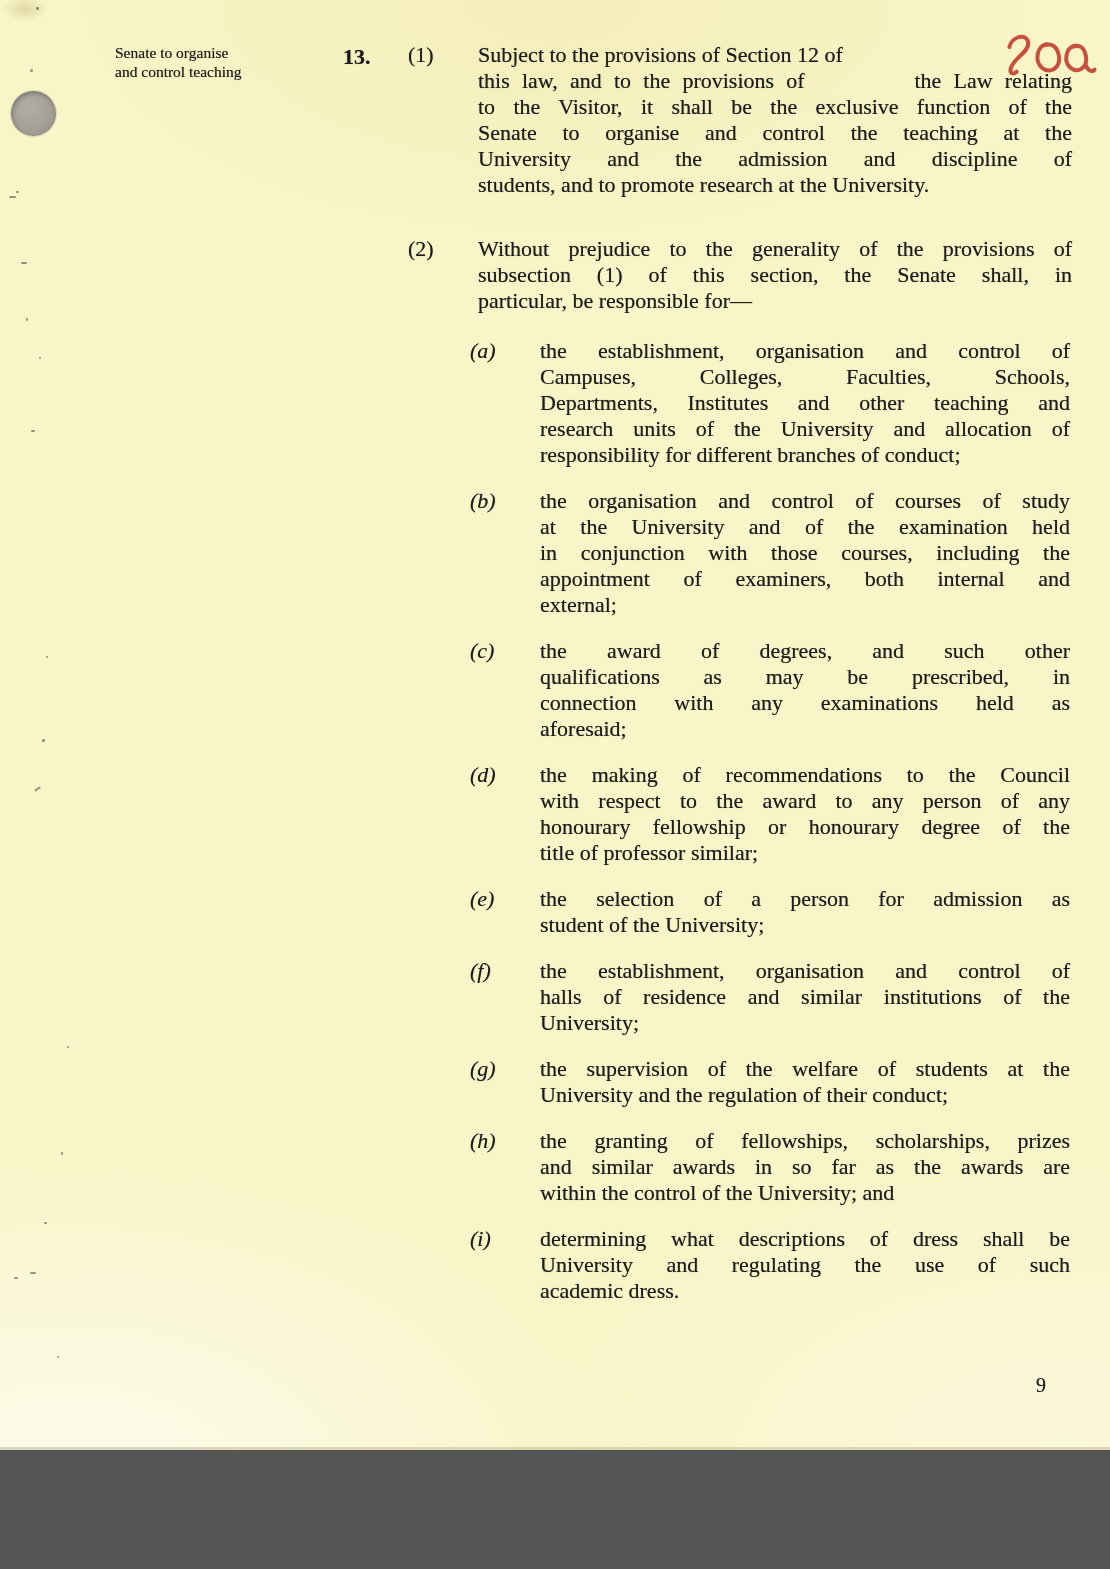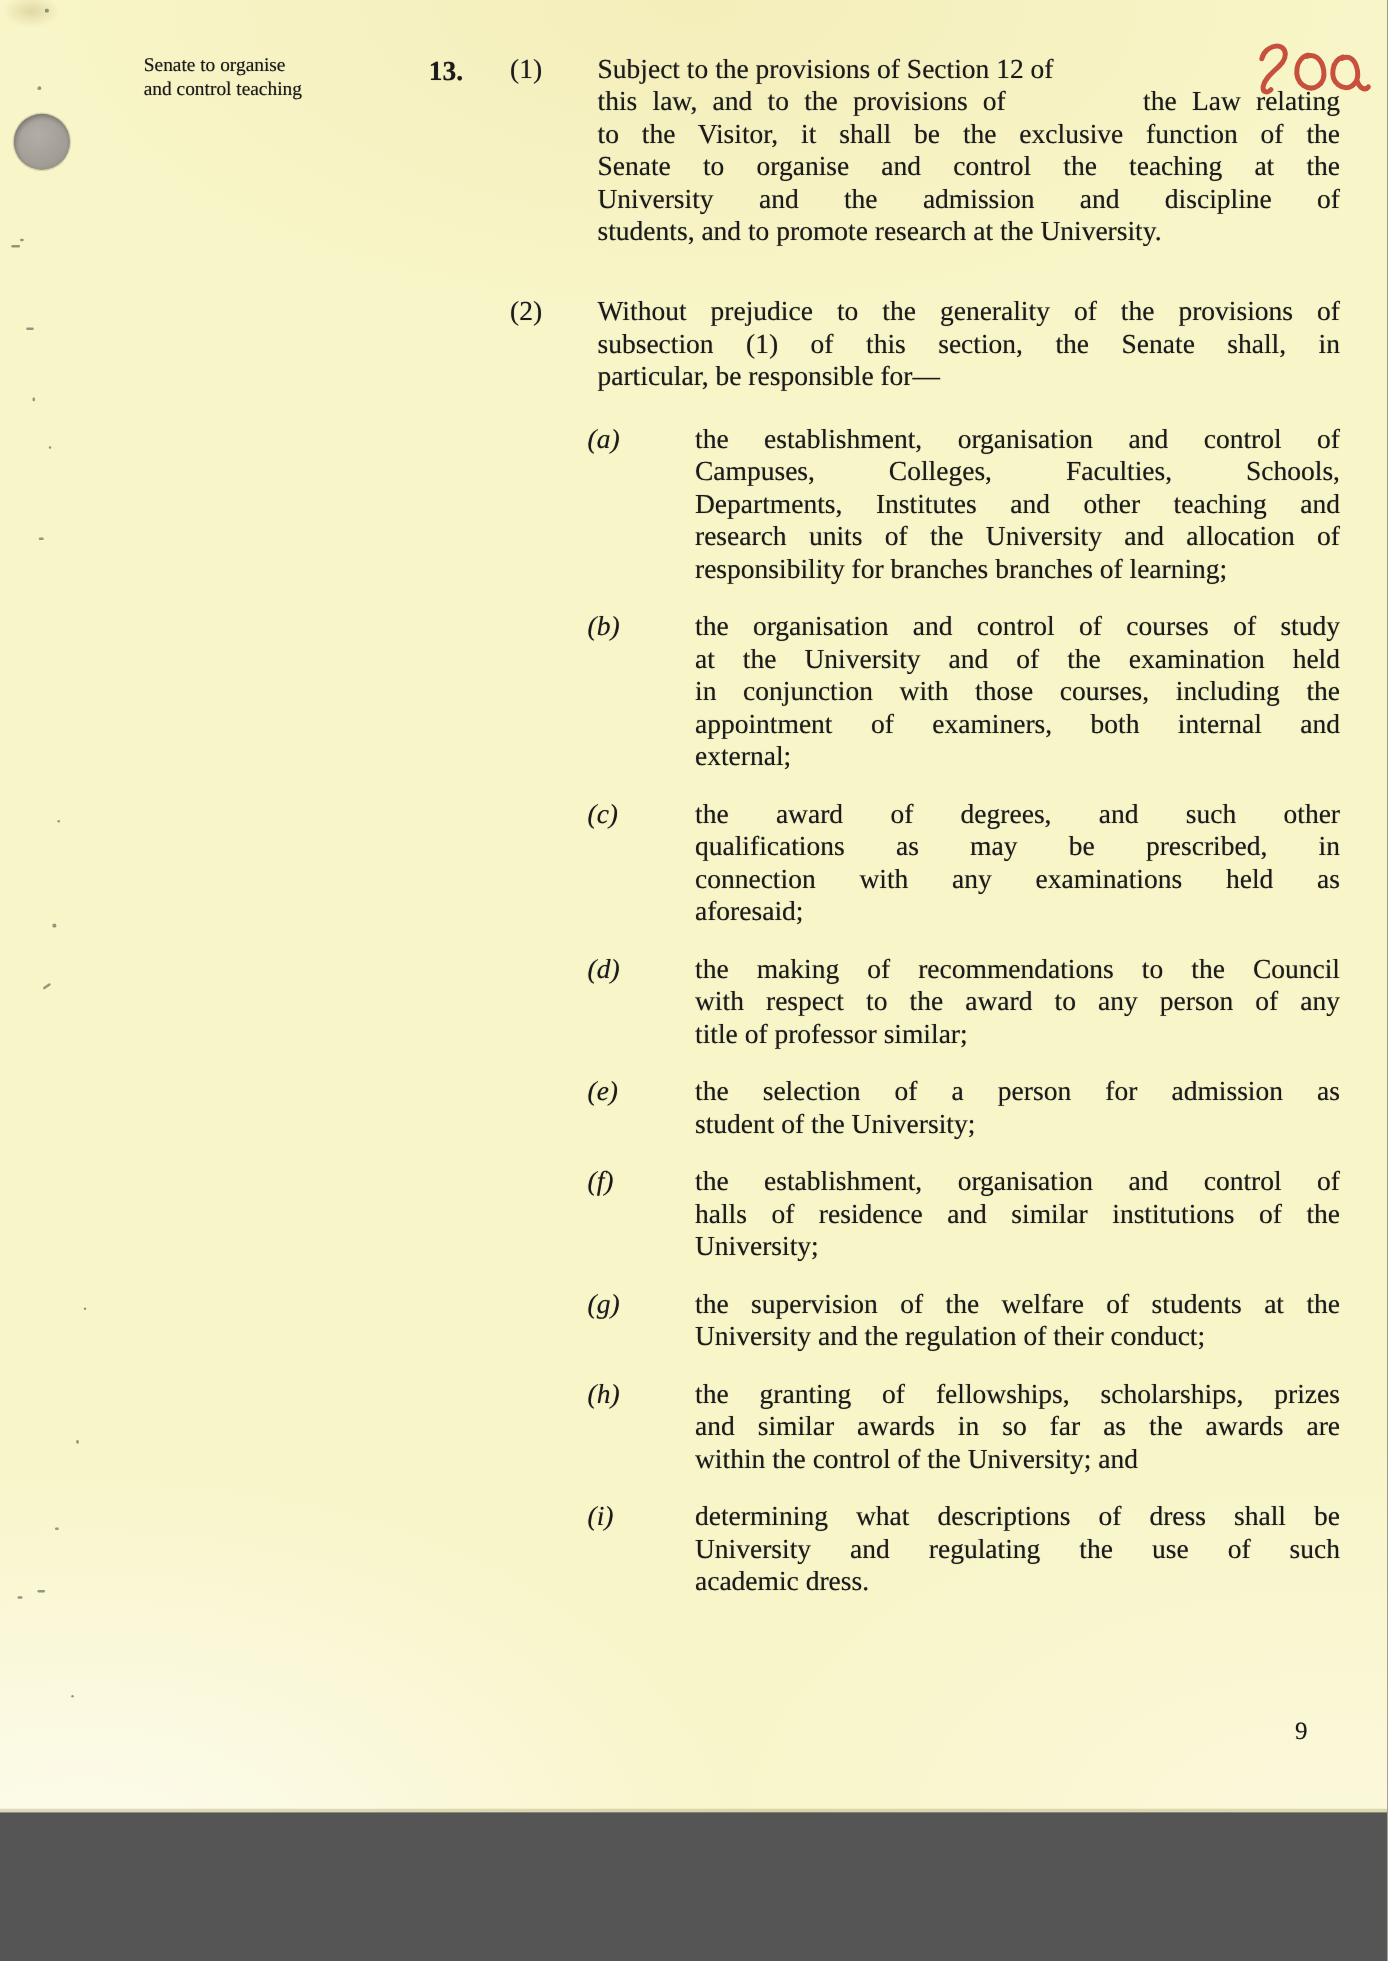--- a/index.html
+++ b/index.html
@@ -19,21 +19,21 @@
   .content{position:absolute;left:408px;top:42px;width:664px;}
   .sub-row{display:flex;}
   .sub-row.first{margin-bottom:38px;}
   .sub-label{width:70px;font-size:22px;line-height:26px;flex:0 0 auto;}
   .sub-body{width:594px;font-size:22px;line-height:26px;}
   .line{text-align:justify;text-align-last:justify;}
   .line.short{text-align-last:left;}
   .items{margin-left:-8px;margin-top:24px;display:flex;flex-direction:column;gap:20px;}
   .item-row{display:flex;}
   .item-label{width:70px;font-size:22px;line-height:26px;font-style:italic;flex:0 0 auto;}
-  .item-body{width:530px;font-size:22px;line-height:26px;margin-left:16px;}
+  .item-body{width:530px;font-size:22px;line-height:26px;}
   .page-num{position:absolute;left:1036px;top:1374px;font-size:20px;}
   .hole{
     position:absolute;left:11px;top:91px;width:45px;height:45px;border-radius:50%;
     background:radial-gradient(circle at 42% 38%, #b2ada5, #a29d95 62%, #8e8980 100%);
     box-shadow:inset 1px 2px 4px rgba(0,0,0,.28), 0 0 0 1px rgba(90,85,60,.18);
   }
   .red-mark{position:absolute;left:1000px;top:28px;transform:rotate(-3deg);}
   .stain{position:absolute;left:2px;top:-4px;width:46px;height:26px;border-radius:50%;
     background:radial-gradient(ellipse, rgba(170,150,80,.30), rgba(170,150,80,0) 70%);}
   .speck{position:absolute;background:rgba(70,70,60,.55);border-radius:1px;}
@@ -99,21 +99,21 @@
           <div class="line">subsection (1) of this section, the Senate shall, in</div>
           <div class="line short">particular, be responsible for—</div>
           <div class="items">
             <div class="item-row">
               <div class="item-label">(a)</div>
               <div class="item-body">
                 <div class="line">the establishment, organisation and control of</div>
                 <div class="line">Campuses, Colleges, Faculties, Schools,</div>
                 <div class="line">Departments, Institutes and other teaching and</div>
                 <div class="line">research units of the University and allocation of</div>
-                <div class="line short">responsibility for branches branches of learning;</div>
+                <div class="line short">responsibility for different branches of conduct;</div>
               </div>
             </div>
             <div class="item-row">
               <div class="item-label">(b)</div>
               <div class="item-body">
                 <div class="line">the organisation and control of courses of study</div>
                 <div class="line">at the University and of the examination held</div>
                 <div class="line">in conjunction with those courses, including the</div>
                 <div class="line">appointment of examiners, both internal and</div>
                 <div class="line short">external;</div>
@@ -126,20 +126,21 @@
                 <div class="line">qualifications as may be prescribed, in</div>
                 <div class="line">connection with any examinations held as</div>
                 <div class="line short">aforesaid;</div>
               </div>
             </div>
             <div class="item-row">
               <div class="item-label">(d)</div>
               <div class="item-body">
                 <div class="line">the making of recommendations to the Council</div>
                 <div class="line">with respect to the award to any person of any</div>
+                <div class="line">honourary fellowship or honourary degree of the</div>
                 <div class="line short">title of professor similar;</div>
               </div>
             </div>
             <div class="item-row">
               <div class="item-label">(e)</div>
               <div class="item-body">
                 <div class="line">the selection of a person for admission as</div>
                 <div class="line short">student of the University;</div>
               </div>
             </div>

